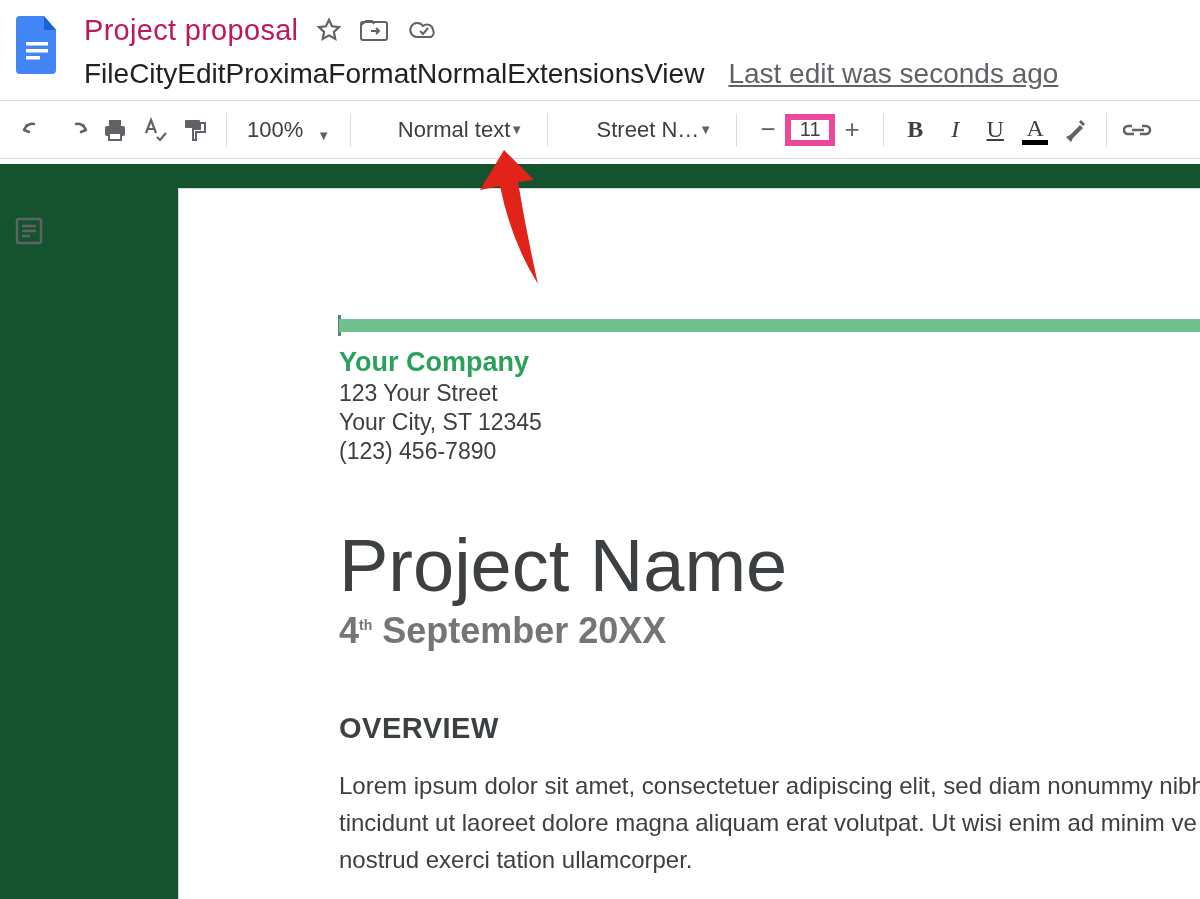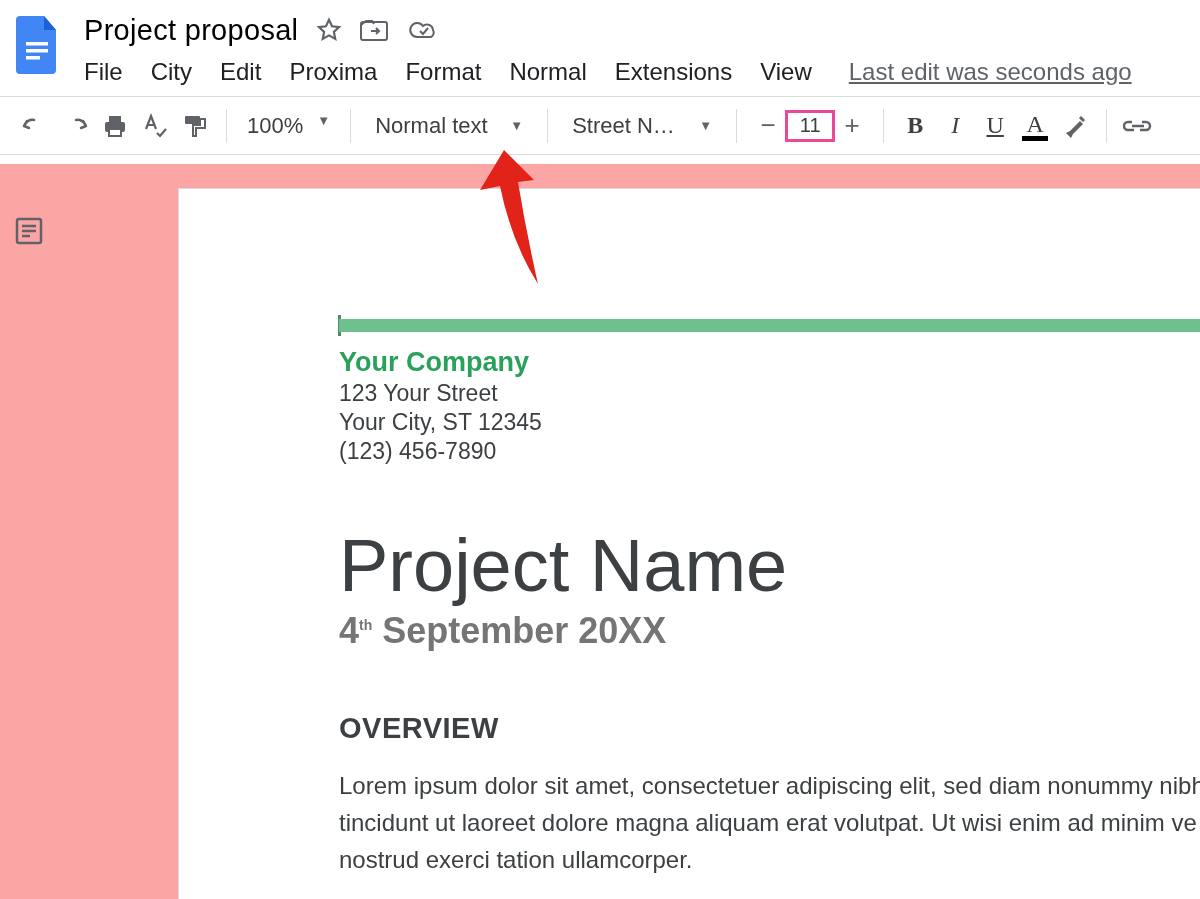--- a/index.html
+++ b/index.html
@@ -23,37 +23,36 @@
     margin-top: 8px;
   }
   .title-row {
     display: flex;
     align-items: center;
     gap: 18px;
     height: 44px;
   }
   .doc-title {
     font-size: 29px;
-    color: #000000;
+    color: #be185d;
     font-weight: 400;
     letter-spacing: 0.3px;
   }
   .title-icons svg { display:block; }
   .menubar {
     display: flex;
-    gap: 28px;
     margin-top: 6px;
-    font-size: 24px;
+    font-size: 28px;
     color: #202124;
   }
   .menubar span { cursor: pointer; }
   .last-edit {
     color: #5f6368;
     text-decoration: underline;
-    margin-left: 9px;
+    margin-left: 24px;
   }
   .toolbar {
     display: flex;
     align-items: center;
     border-top: 1px solid #dadce0;
     border-bottom: 1px solid #dadce0;
     padding: 8px 18px;
     gap: 6px;
     margin-top: 10px;
     height: 59px;
@@ -68,55 +67,55 @@
     cursor:pointer;
   }
   .vsep {
     width:1px;
     background:#dadce0;
     height:34px;
     margin: 0 8px;
   }
   .zoom {
     display:flex;
-    align-items:flex-start;
+    align-items:flex-end;
     gap:14px;
     font-size:22px;
     color:#3c4043;
     padding: 0 6px;
   }
   .style-dd, .font-dd {
     display:flex;
     align-items:center;
-    justify-content:space-between;
+    justify-content:flex-end;
     font-size:22px;
     color:#3c4043;
     padding: 0 10px;
   }
   .style-dd { width: 168px; }
   .font-dd { width: 160px; }
   .font-dd .label { white-space:nowrap; overflow:hidden; text-overflow:ellipsis; max-width:120px; }
   .dd-arrow { font-size:13px; color:#5f6368; }
   .size-group { display:flex; align-items:center; gap:0; }
   .size-btn {
     width:34px; height:34px; display:flex; align-items:center; justify-content:center; font-size:26px; color:#5f6368; cursor:pointer;
   }
   .size-input {
-    width:50px; height:32px; text-align:center; border:3px solid #ec4899; font-size:20px; color:#3c4043;
+    width:50px; height:32px; text-align:center; border:6px solid #ec4899; font-size:20px; color:#3c4043;
   }
   .fmt { font-size:24px; font-family: Georgia, serif; color:#3c4043; width:34px; text-align:center; cursor:pointer; }
   .text-color { display:flex; flex-direction:column; align-items:center; }
   .text-color .bar { width:26px; height:5px; background:#000; margin-top:-2px; }
   .canvas-area {
     position:absolute;
     top:164px;
     left:0;
     right:0;
     bottom:0;
-    background:#fca5a5;
+    background:#14532d;
   }
   .outline-btn {
     position:absolute;
     left:14px;
     top:52px;
   }
   .page {
     position:absolute;
     left:178px;
     top:24px;

